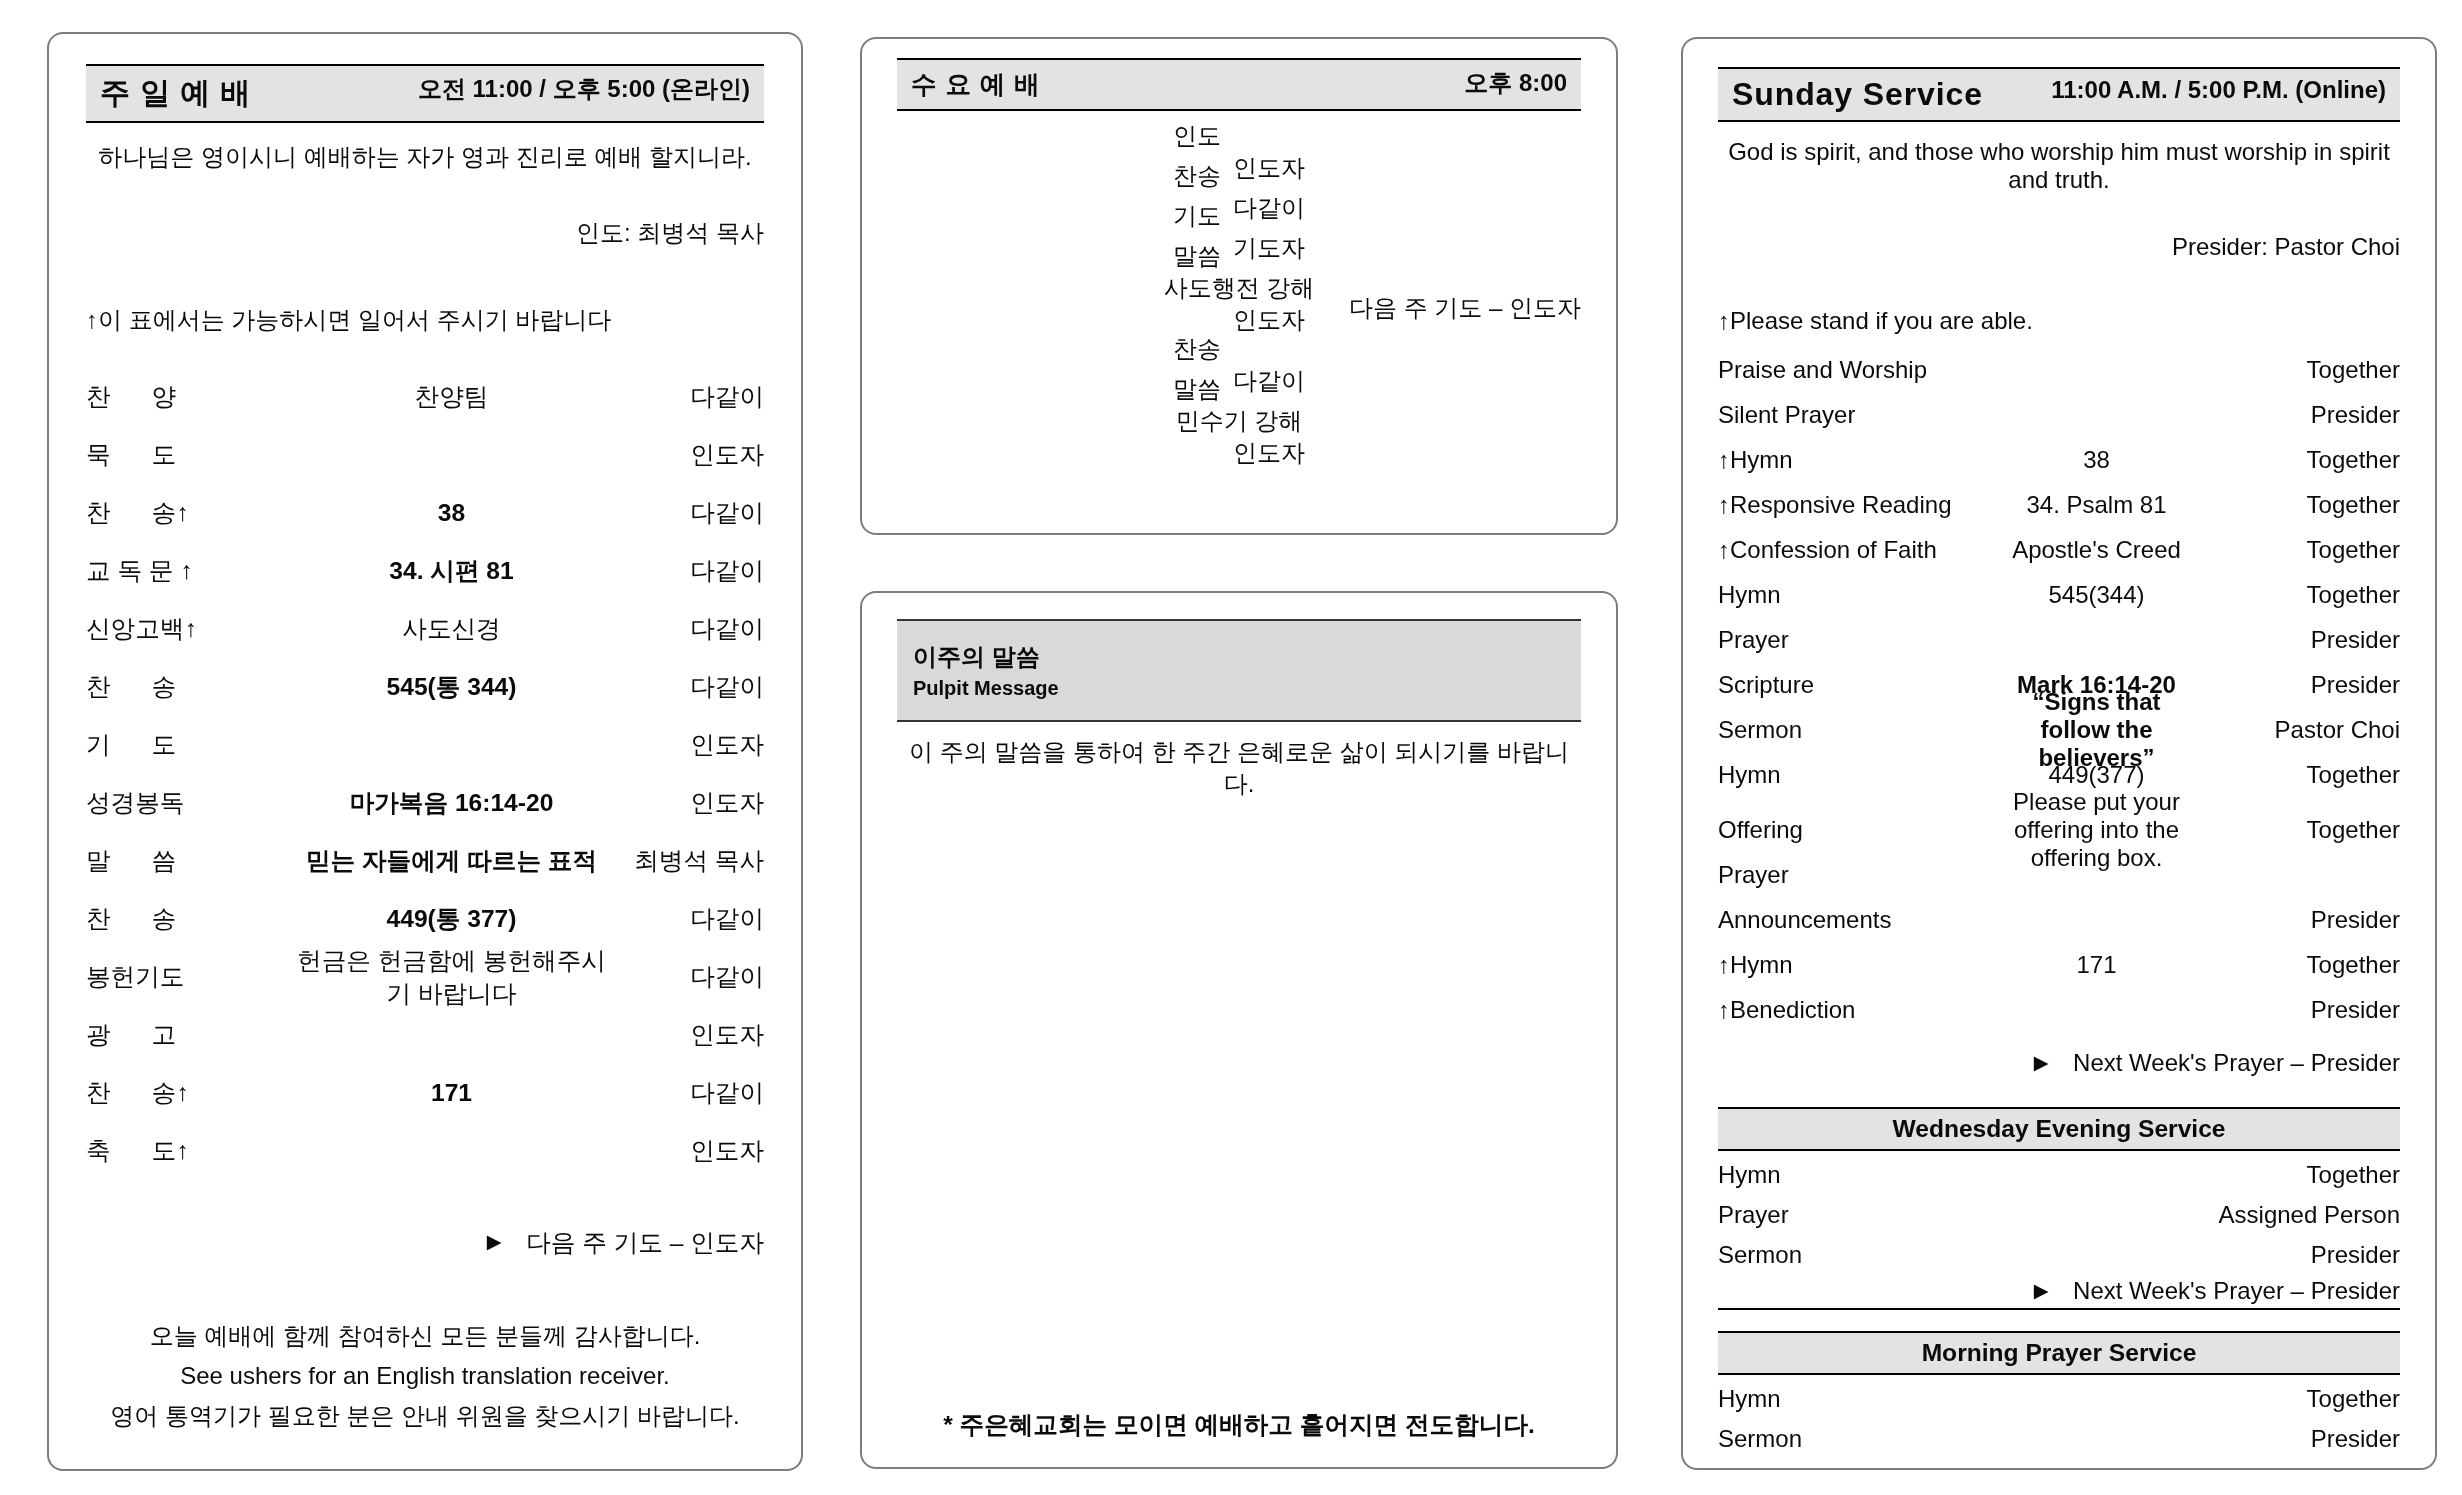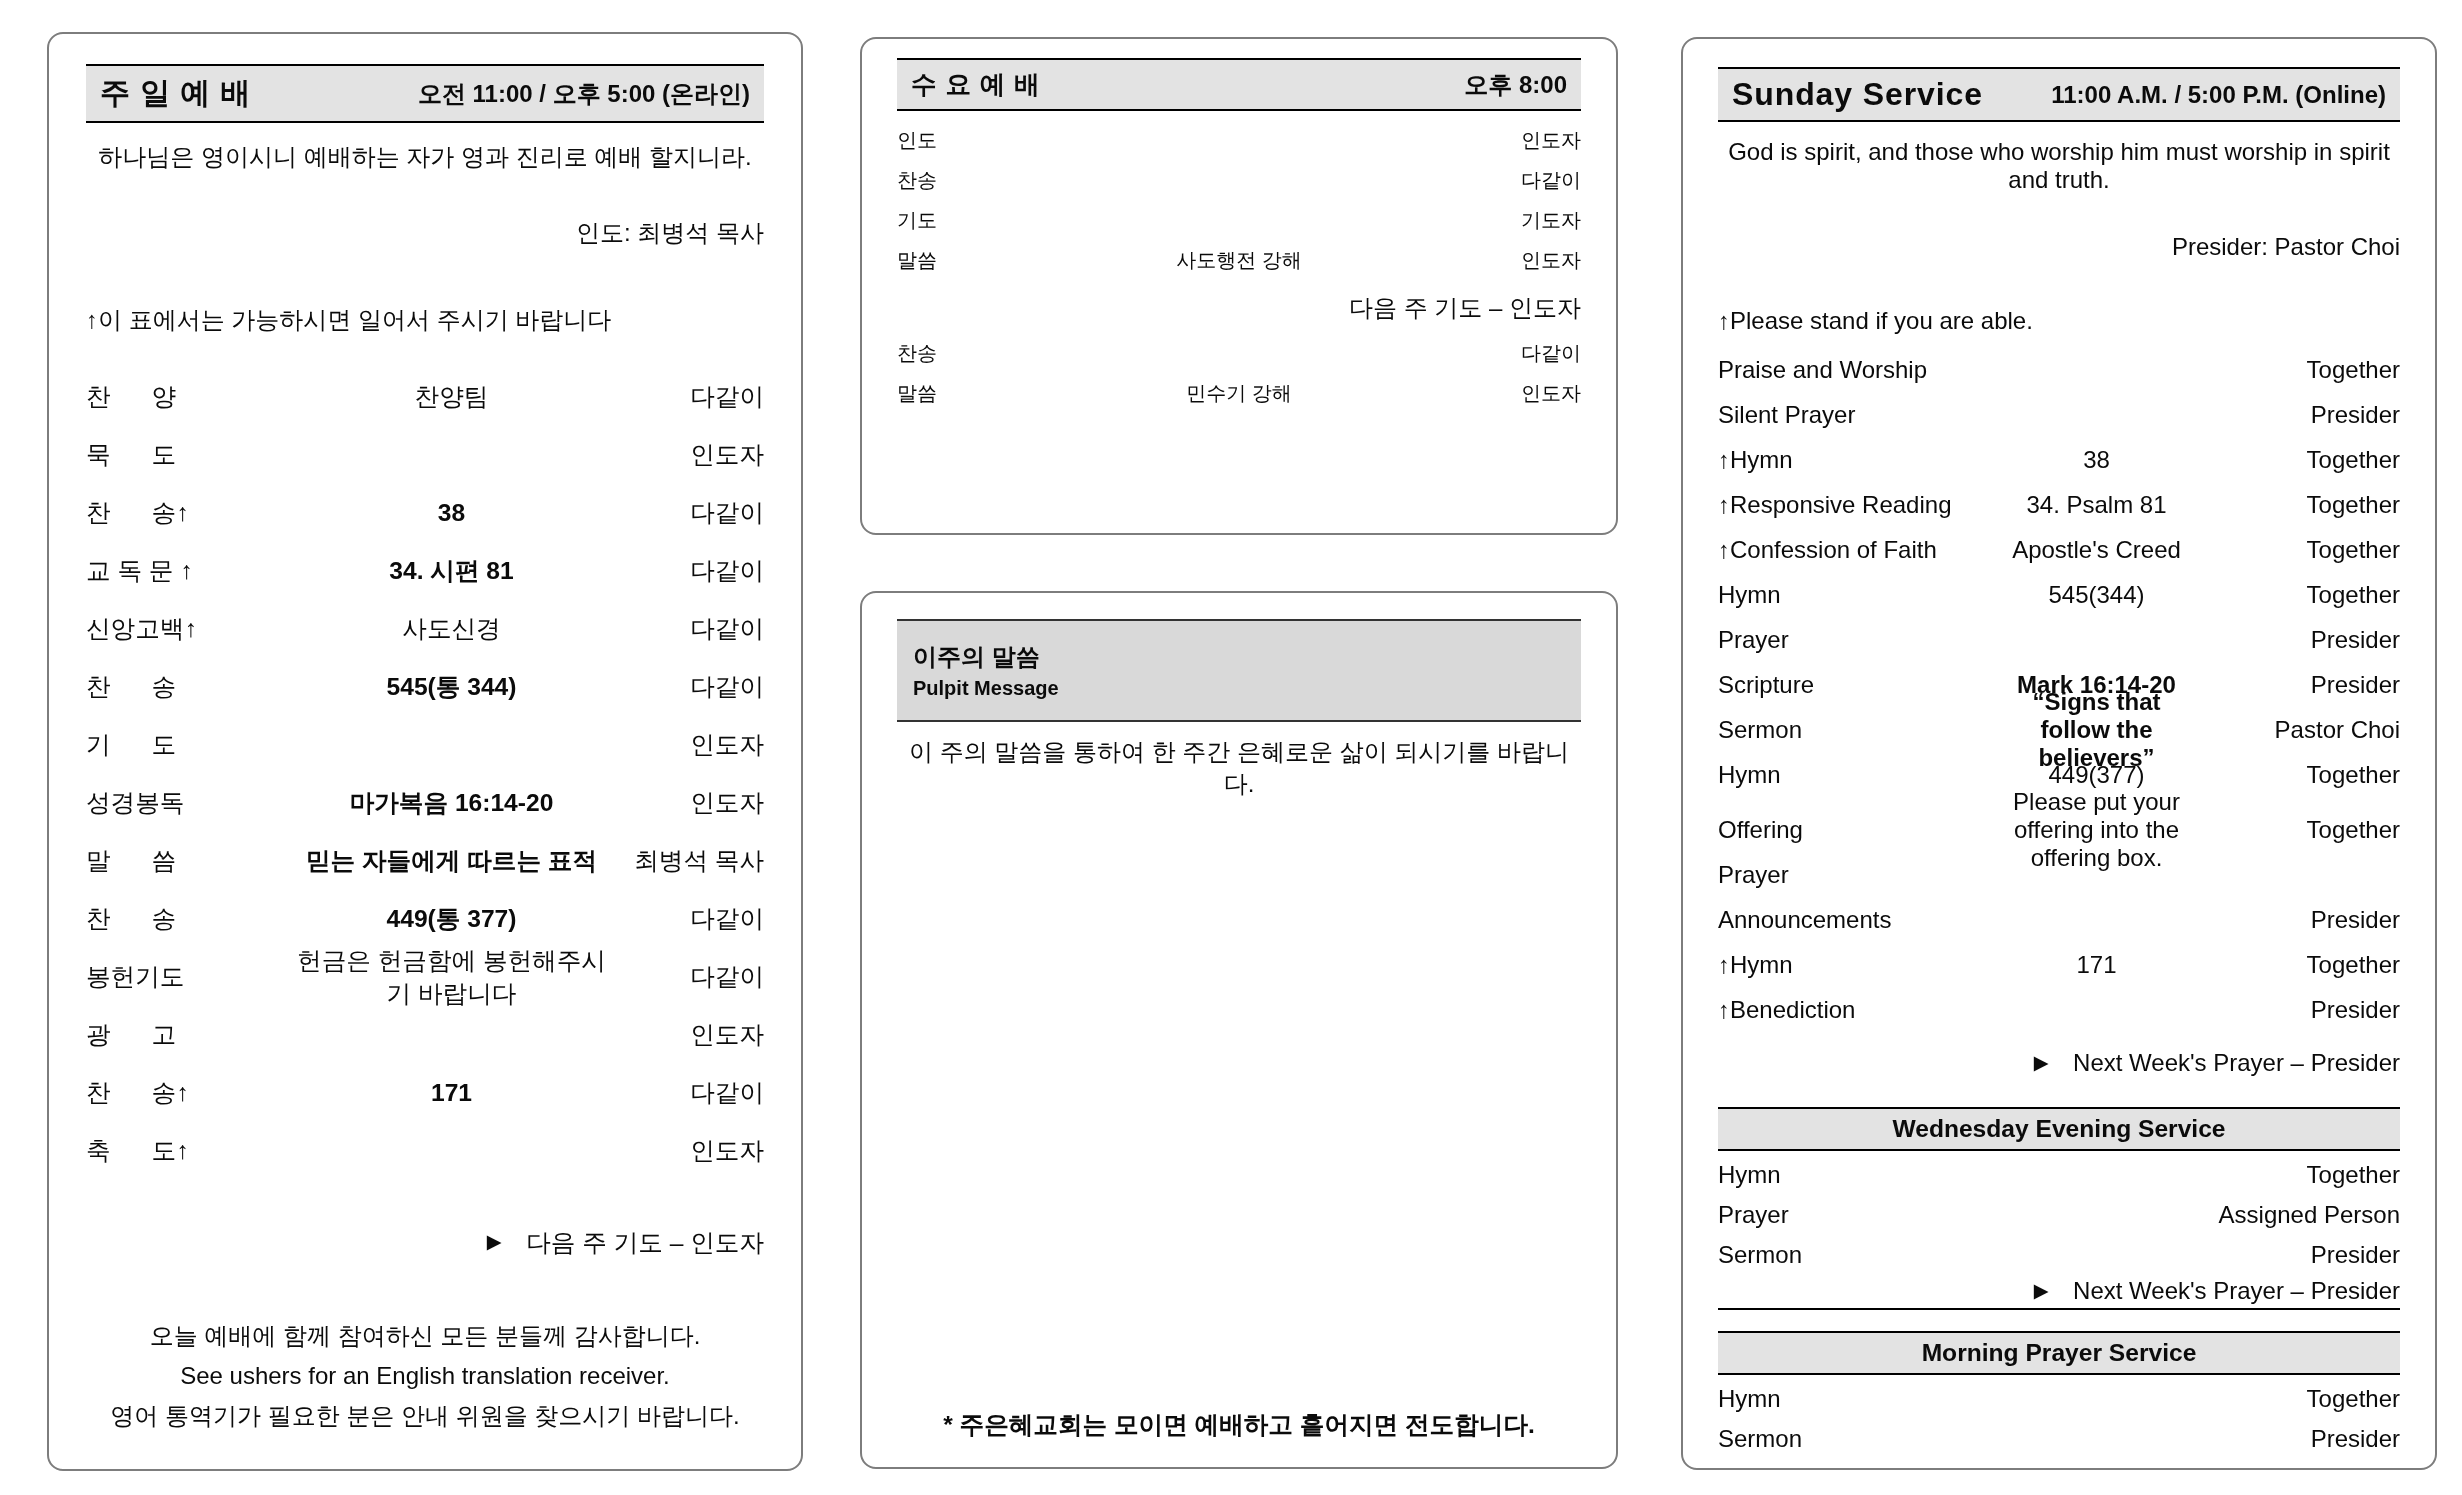--- a/index.html
+++ b/index.html
@@ -7,38 +7,38 @@
   body { position:relative; overflow:hidden; }
 
   .panel { position:absolute; background:#fff; border:2.6px solid #7d7d7d; border-radius:16px; display:flex; flex-direction:column; overflow:hidden; }
   #panel-left       { left:47px;   top:32px;  width:756px; height:1439px; padding:30px 37px 26px; }
   #panel-mid-top    { left:860px;  top:37px;  width:758px; height:498px;  padding:19.3px 35px 23px; }
   #panel-mid-bottom { left:860px;  top:591px; width:758px; height:878px;  padding:26px 35px 23px; }
   #panel-right      { left:1681px; top:37px;  width:756px; height:1433px; padding:28px 35px 23px; }
 
   .b { font-weight:bold; }
 
-  .hdrbar { flex:none; display:flex; justify-content:space-between; align-items:center;
+  .hdrbar { flex:none; display:flex; justify-content:space-between; align-items:flex-start;
             background:#e3e3e3; border-top:2.6px solid #000; border-bottom:2.6px solid #000; padding:7px 14px; }
   .hdr-title { font-weight:bold; font-size:30px; letter-spacing:0.9px; }
   .hdr-title.en { font-size:32px; }
   .hdr-time  { font-weight:bold; font-size:24px; }
 
   .verse    { margin-top:17.6px; text-align:center; font-size:24px; }
   .presider { margin-top:44px; text-align:right;  font-size:24px; }
   .standnote{ margin-top:55px; font-size:24px; }
 
   .rows { margin-top:32px; }
   .row { display:flex; align-items:center; height:58px; font-size:24.6px; }
   .row .lbl { flex:none; width:211px; white-space:pre; }
   .row .val { flex:1; text-align:center; }
   .row .who { flex:none; width:158px; text-align:right; }
 
   .mrows { margin-top:8.8px; }
-  .mrow { display:flex; align-items:center; height:40px; font-size:20px; }
+  .mrow { display:flex; align-items:center; height:40px; font-size:24px;flex-direction:column; }
   .mrow .lbl { flex:none; width:132px; white-space:pre; }
   .mrow .val { flex:1; text-align:center; }
   .mrow .who { flex:none; width:132px; text-align:right; }
 
   .erows { margin-top:12.3px; }
   .erow { display:flex; align-items:center; height:45px; font-size:24px; }
   .erow .lbl { flex:none; width:290px; white-space:pre; }
   .erow .val { flex:1; text-align:center; }
   .erow .who { flex:none; width:215px; text-align:right; }
   .erow.gap { margin-top:10.6px; }

